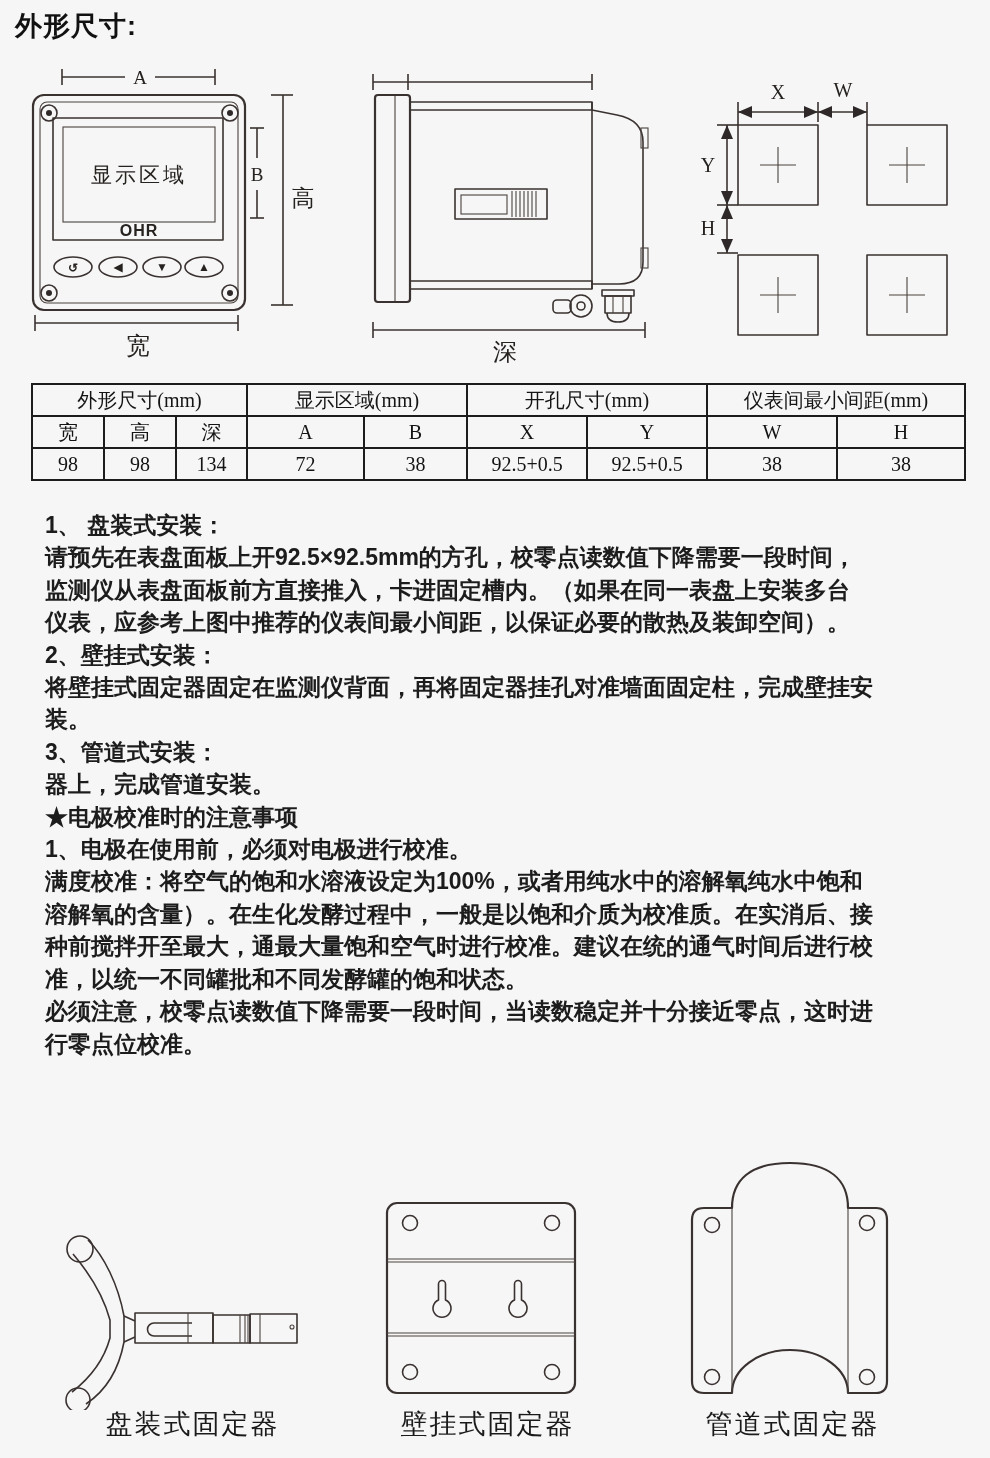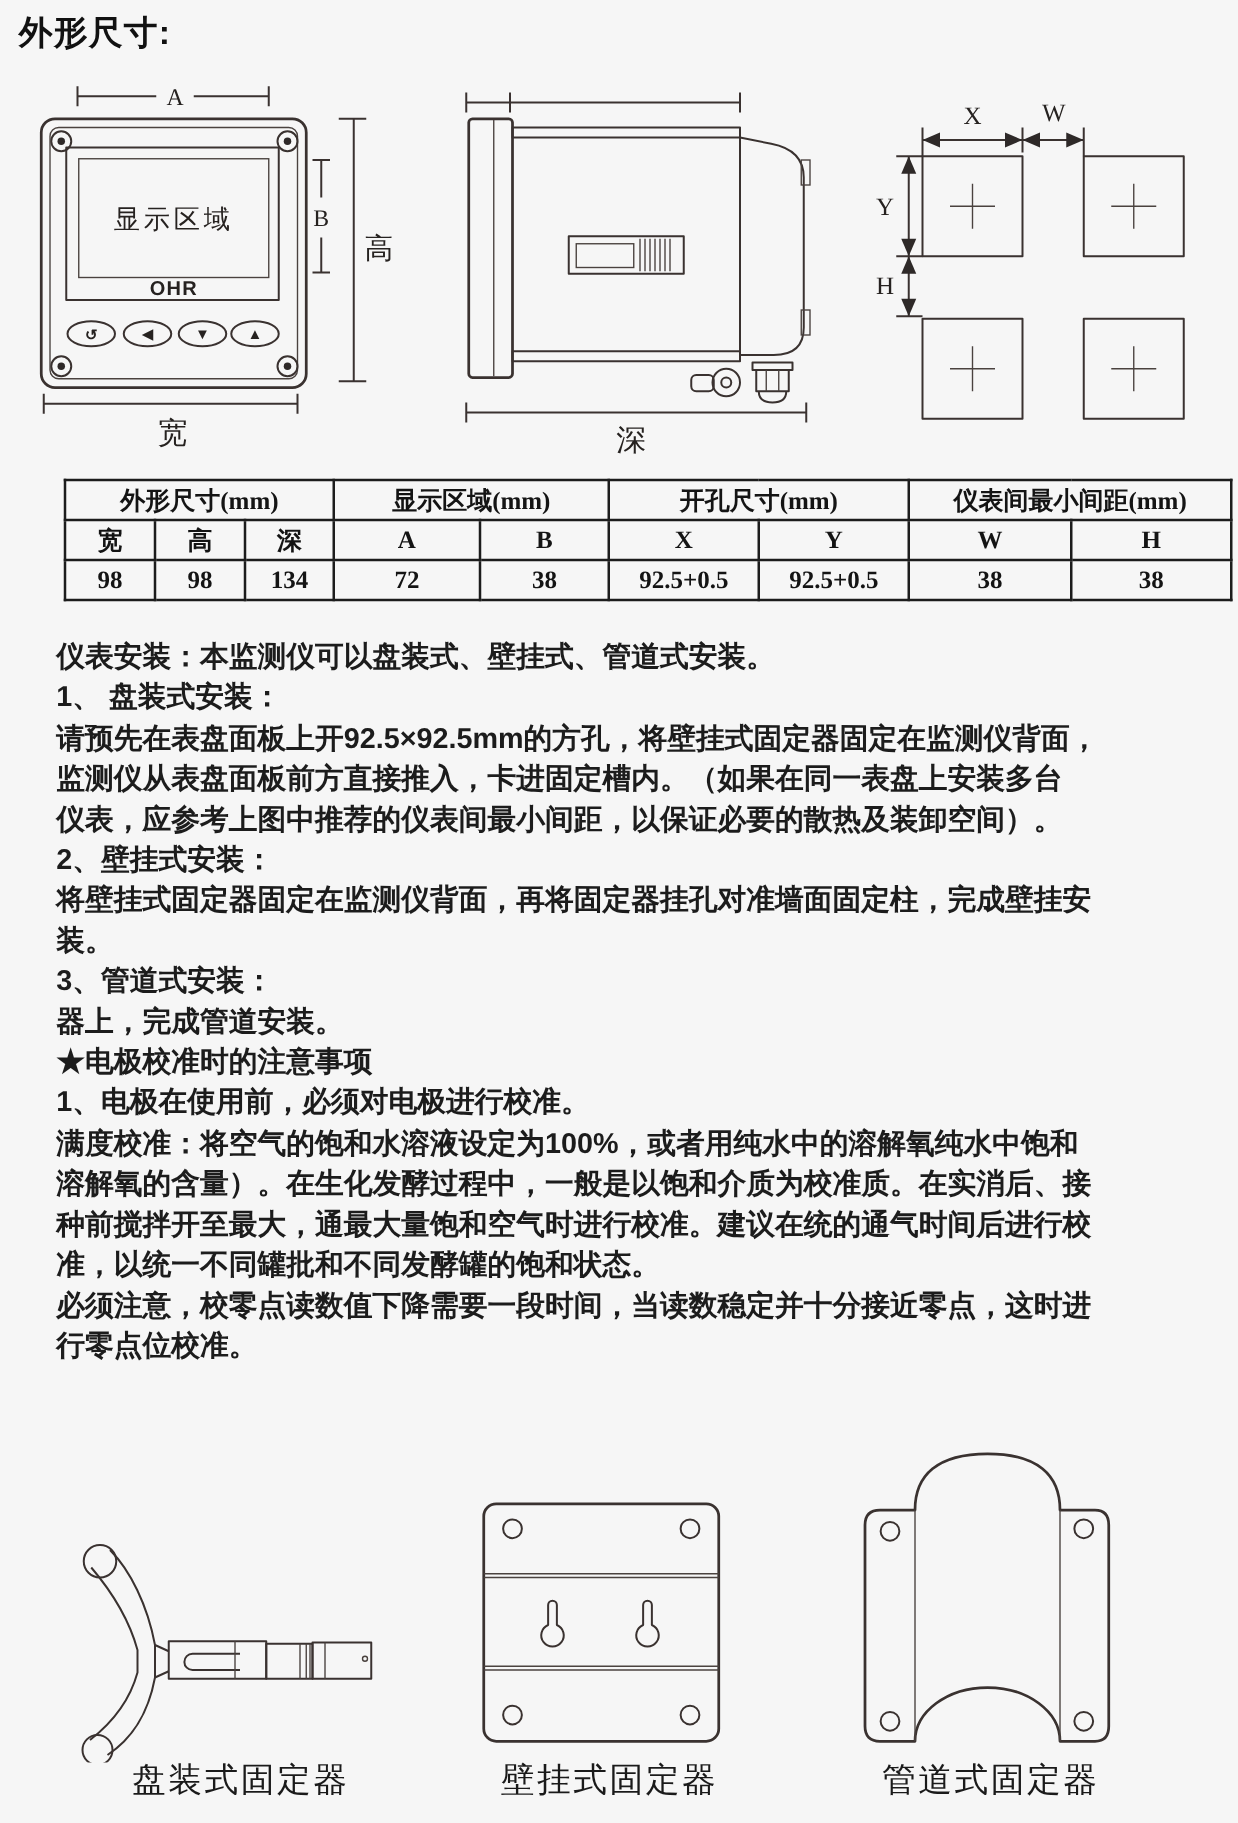--- a/index.html
+++ b/index.html
@@ -214,21 +214,21 @@
     <line class="ln" x1="37" y1="133" x2="37" y2="181"></line>
     <path class="fillink" d="M37,133 L31,147 L43,147 Z"></path>
     <path class="fillink" d="M37,181 L31,167 L43,167 Z"></path>
     <line class="ln" x1="27" y1="133" x2="48" y2="133"></line>
     <line class="ln" x1="27" y1="181" x2="48" y2="181"></line>
     <text class="dimfont" x="18" y="163" font-size="20" text-anchor="middle">H</text>
   </g>
 </svg>
 </div>
 
-<table class="abs dim-table" style="left:51px;top:383px;width:933px;font-weight:bold;">
+<table class="abs dim-table" style="left:31px;top:383px;width:933px;">
   <colgroup>
     <col style="width:72px">
       <col style="width:72px">
       <col style="width:71px">
     <col style="width:117px">
       <col style="width:103px">
     <col style="width:120px">
       <col style="width:120px">
     <col style="width:130px">
       <col style="width:128px">
@@ -259,23 +259,22 @@
     <td>38</td>
     <td>92.5+0.5</td>
     <td>92.5+0.5</td>
     <td>38</td>
     <td>38</td>
   </tr>
 </tbody>
   </table>
 
 <div class="abs instructions">
-  <div class="instr-line">仪表安装：本监测仪可以盘装式、壁挂式、管道式安装。</div>
   <div class="instr-line">1、 盘装式安装：</div>
-  <div class="instr-line">请预先在表盘面板上开92.5×92.5mm的方孔，将壁挂式固定器固定在监测仪背面，</div>
+  <div class="instr-line">请预先在表盘面板上开92.5×92.5mm的方孔，校零点读数值下降需要一段时间，</div>
   <div class="instr-line">监测仪从表盘面板前方直接推入，卡进固定槽内。（如果在同一表盘上安装多台</div>
   <div class="instr-line">仪表，应参考上图中推荐的仪表间最小间距，以保证必要的散热及装卸空间）。</div>
   <div class="instr-line">2、壁挂式安装：</div>
   <div class="instr-line">将壁挂式固定器固定在监测仪背面，再将固定器挂孔对准墙面固定柱，完成壁挂安</div>
   <div class="instr-line">装。</div>
   <div class="instr-line">3、管道式安装：</div>
   <div class="instr-line">器上，完成管道安装。</div>
   <div class="instr-line">★电极校准时的注意事项</div>
   <div class="instr-line">1、电极在使用前，必须对电极进行校准。</div>
   <div class="instr-line">满度校准：将空气的饱和水溶液设定为100%，或者用纯水中的溶解氧纯水中饱和</div>

